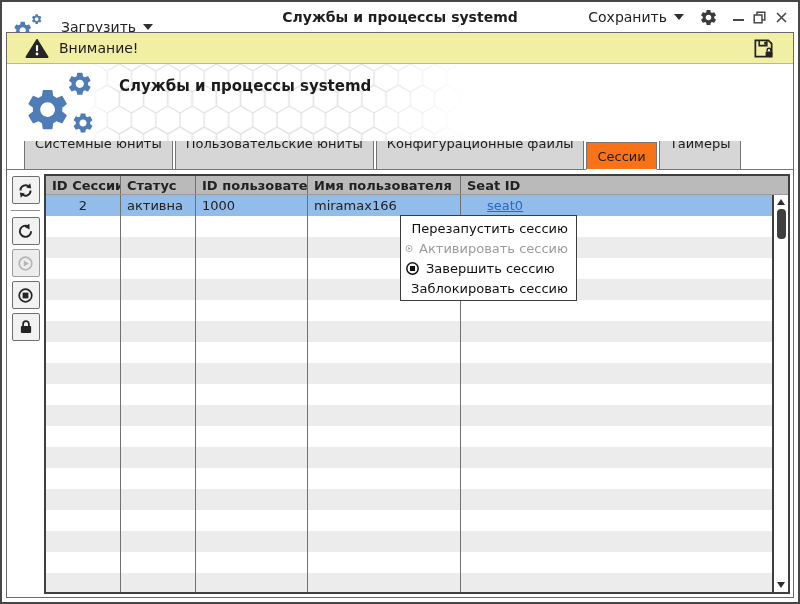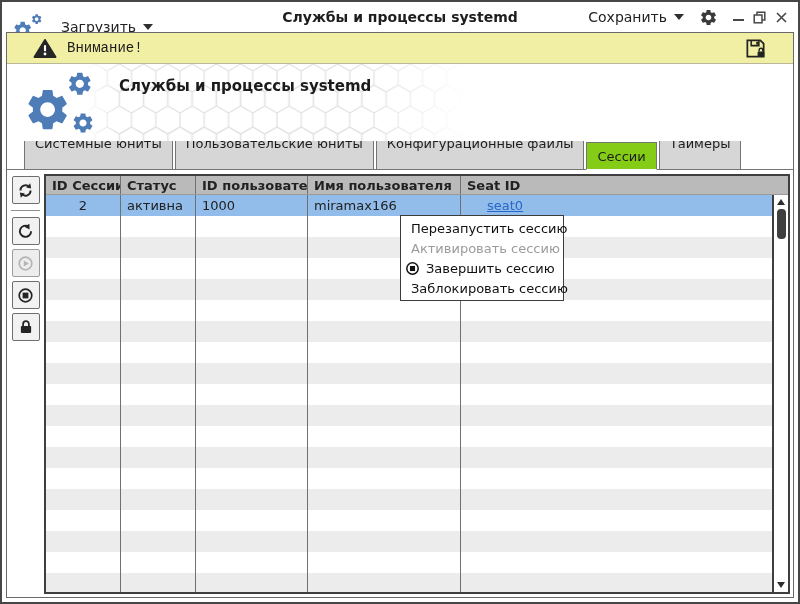--- a/index.html
+++ b/index.html
@@ -15,38 +15,38 @@
   .tb-right { margin-left:auto; display:flex; align-items:center; gap:15px; }
   .menu-btn { display:flex; align-items:center; gap:7px; font-size:14px; color:#222; cursor:default; }
   .caret { width:0; height:0; border-left:5px solid transparent; border-right:5px solid transparent; border-top:6px solid #2f2f2f; display:inline-block; }
   .winctl { display:flex; align-items:center; gap:9px; }
   .minbar { width:11px; height:2px; background:#474747; margin-top:6px; }
 
   
   .frame { position:absolute; left:4px; right:4px; top:30px; bottom:4px; border:1px solid #6a6a6a; display:flex; flex-direction:column; background:#fff; }
 
   
-  .warnbar { height:31px; flex:0 0 31px; background:#f1efa3; border-bottom:1px solid #b9b99a; display:flex; align-items:center; padding:0 26px; gap:10px;font-family:Liberation Mono, monospace; }
+  .warnbar { height:31px; flex:0 0 31px; background:#f1efa3; border-bottom:1px solid #b9b99a; display:flex; align-items:center; padding:0 18px; gap:10px; }
   .warn-text { font-size:14px; color:#1c1c1c; }
   .warn-spacer { flex:1; }
 
   
   .hero { height:77px; flex:0 0 77px; position:relative; background:#fff; overflow:hidden; }
   .hexwrap { position:absolute; left:76px; top:0; width:400px; height:77px; }
   .hexfade { position:absolute; left:76px; top:0; width:400px; height:77px;
     background:linear-gradient(90deg, #fff 0%, rgba(255,255,255,0) 10%, rgba(255,255,255,0) 70%, #fff 96%); }
   .hero-logo { position:absolute; left:16px; top:6px; }
   .hero-text { position:absolute; left:112px; top:13px; }
   .hero-title { font-size:15px; font-weight:bold; color:#1b1b1b; margin:0 0 11px 0; }
   .hero-sub { font-size:13px; color:#1b1b1b; margin:0; }
 
   
   .tabsrow { height:29px; flex:0 0 29px; display:flex; align-items:flex-end; padding-left:17px; gap:2px; border-bottom:1px solid #757575; }
   .tab { height:39px; line-height:24px; padding:0 10px; background:#d6d6d6; border:1px solid #757575; font-size:13px; color:#1d1d1d; white-space:nowrap; margin-bottom:-1px; cursor:default; }
-  .tab.active { background:#84cc16; border-bottom-color:#fff; height:28px; line-height:27px; }
+  .tab.active { background:#f97316; border-bottom-color:#fff; height:28px; line-height:27px; }
 
   
   .content { flex:1; display:flex; padding:4px 3px 3px 3px; gap:3px; min-height:0; }
   .toolcol { width:31px; flex:0 0 31px; display:flex; flex-direction:column; align-items:center; gap:4px; padding-top:2px; }
   .toolbtn { width:28px; height:28px; border:1px solid #6e6e6e; border-radius:2px; background:#f2f2f2; display:flex; align-items:center; justify-content:center; color:#242424; }
   .toolbtn.disabled { color:#b5b5b5; border-color:#9d9d9d; background:#ededed; }
   .tool-sep { width:29px; height:1px; background:#8f8f8f; margin:2px 0; }
 
   
   .tablewrap { flex:1; border:2px solid #3f3f3f; display:flex; flex-direction:column; min-width:0; background:#fff; }
@@ -63,21 +63,21 @@
   .trow.selected { background:#92bce9; }
   .seat-link { color:#2667c9; text-decoration:underline; cursor:pointer;margin-left:20px; }
 
   
   .vscroll { width:16px; flex:0 0 16px; border-left:2px solid #3f3f3f; background:#fff; display:flex; flex-direction:column; align-items:center; }
   .sarr-up { width:0; height:0; border-left:4px solid transparent; border-right:4px solid transparent; border-bottom:6px solid #2d2d2d; margin-top:4px; }
   .sthumb { width:9px; height:30px; background:#3f3f3f; border-radius:4px; margin-top:4px; }
   .sarr-down { width:0; height:0; border-left:4px solid transparent; border-right:4px solid transparent; border-top:6px solid #2d2d2d; margin-top:auto; margin-bottom:4px; }
 
   
-  .ctxmenu { position:absolute; left:398px; top:213px; width:164px; background:#fff; border:1px solid #3c3c3c; z-index:20; padding:2px 0; }
+  .ctxmenu { position:absolute; left:398px; top:213px; width:177px; background:#fff; border:1px solid #3c3c3c; z-index:20; padding:2px 0; }
   .mitem { display:flex; align-items:center; gap:6px; height:20px; padding:0 8px 0 4px; font-size:13px; color:#101010; cursor:default; white-space:nowrap; }
   .mitem.disabled { color:#9b9b9b; }
 
   .icon { display:block; }
 </style>
 </head>
 <body>
 
 <svg width="0" height="0" style="position:absolute" aria-hidden="true">
   <defs>

